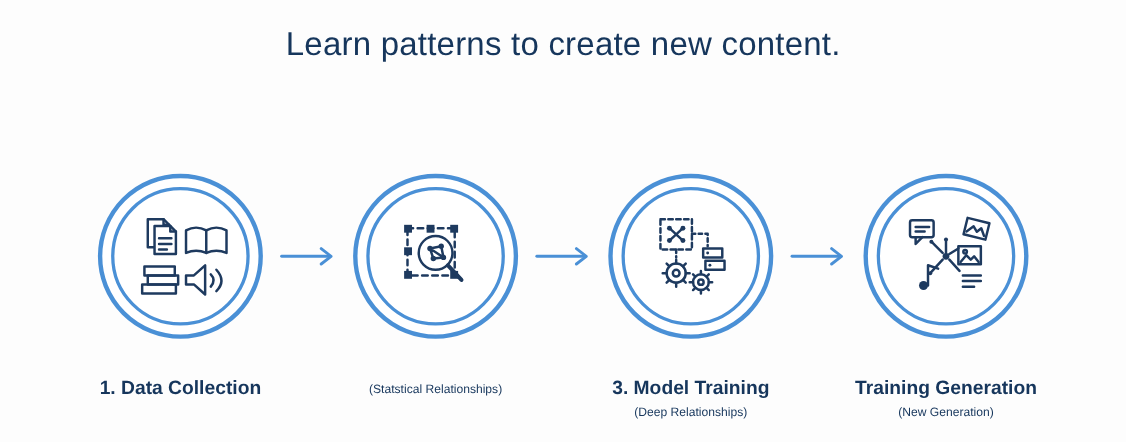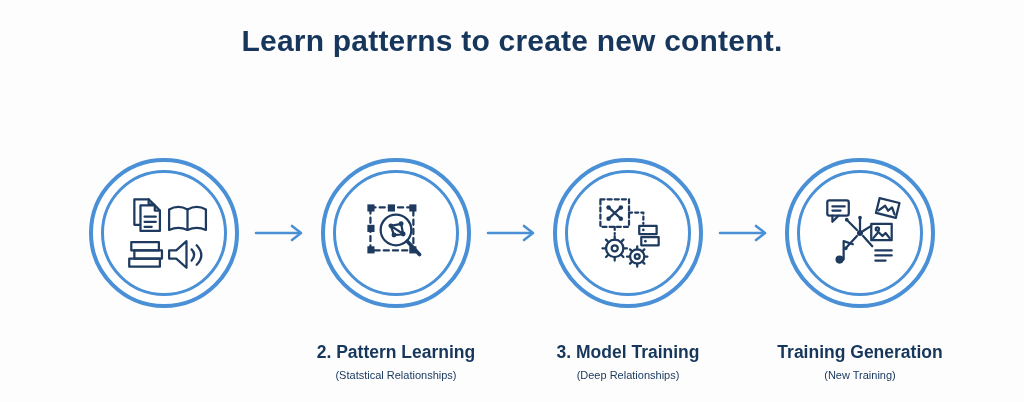--- a/index.html
+++ b/index.html
@@ -14,21 +14,21 @@
     background:var(--bg);
     font-family:"Liberation Sans",sans-serif;
     color:var(--navy);
     position:relative;
   }
   .title{
     position:absolute;
     top:24px;left:0;right:0;
     text-align:center;
     font-size:30px;
-    font-weight:700;
+    font-weight:400;
     letter-spacing:.2px;
     color:var(--navy);
   }
   .flow{
     position:absolute;
     top:158px;left:0;right:0;
     display:flex;
     justify-content:center;
     align-items:flex-start;
   }
@@ -126,20 +126,24 @@
             <rect x="11" y="70" width="30" height="8"></rect>
           </g>
           <g>
             <path d="M50 62 h7 l10 -9 v26 l-10 -9 h-7 z"></path>
             <path d="M72 61 q5 5 0 11"></path>
             <path d="M77 57 q9 10 0 19"></path>
           </g>
         </svg>
       </div>
     </div>
+    <div class="labels">
+      <div class="label">1. Data Collection</div>
+      <div class="sublabel"></div>
+    </div>
   </div>
 
   <div class="arrow">
     <svg viewBox="0 0 54 20">
         <path d="M3 10 H46"></path>
         <path d="M39 3 L48 10 L39 17"></path>
       </svg>
   </div>
 
   <div class="step">
@@ -161,21 +165,20 @@
             <circle class="fl" cx="40" cy="38" r="2.4"></circle>
             <circle class="fl" cx="50" cy="36" r="2.4"></circle>
             <circle class="fl" cx="43" cy="47" r="2.4"></circle>
             <circle class="fl" cx="52" cy="46" r="2.4"></circle>
             <path d="M40 38 L50 36 M40 38 L43 47 M50 36 L52 46 M43 47 L52 46 M40 38 L52 46"></path>
           </g>
         </svg>
       </div>
     </div>
     <div class="labels">
-      <div class="label">2. Pattern Learning</div>
       <div class="sublabel">(Statstical Relationships)</div>
     </div>
   </div>
 
   <div class="arrow">
     <svg viewBox="0 0 54 20">
         <path d="M3 10 H46"></path>
         <path d="M39 3 L48 10 L39 17"></path>
       </svg>
   </div>
@@ -255,17 +258,17 @@
             <path d="M42 42 L32 32 M48 43 L56 38 M42 48 L31 60 M48 48 L57 58 M45 42 V30"></path>
             <circle class="fl" cx="32" cy="32" r="1.8"></circle>
             <circle class="fl" cx="45" cy="30" r="1.8"></circle>
             <circle class="fl" cx="31" cy="60" r="1.8"></circle>
           </g>
         </svg>
       </div>
     </div>
     <div class="labels">
       <div class="label">Training Generation</div>
-      <div class="sublabel">(New Training)</div>
+      <div class="sublabel">(New Generation)</div>
     </div>
   </div>
 
 </div>
 
 </body></html>

